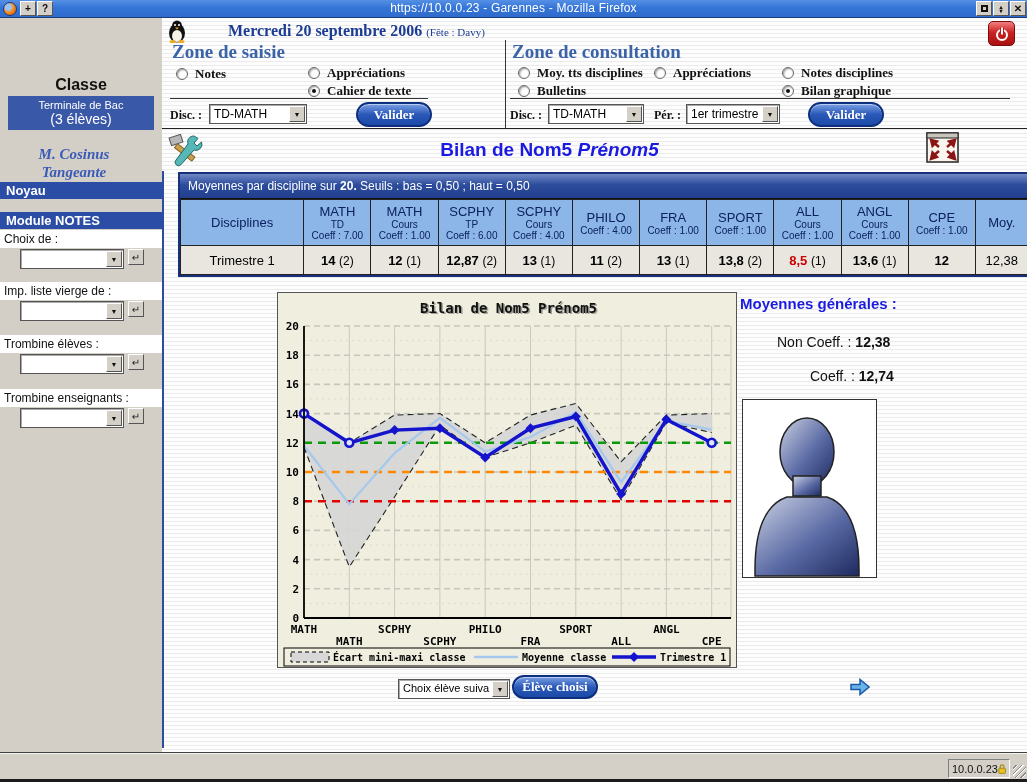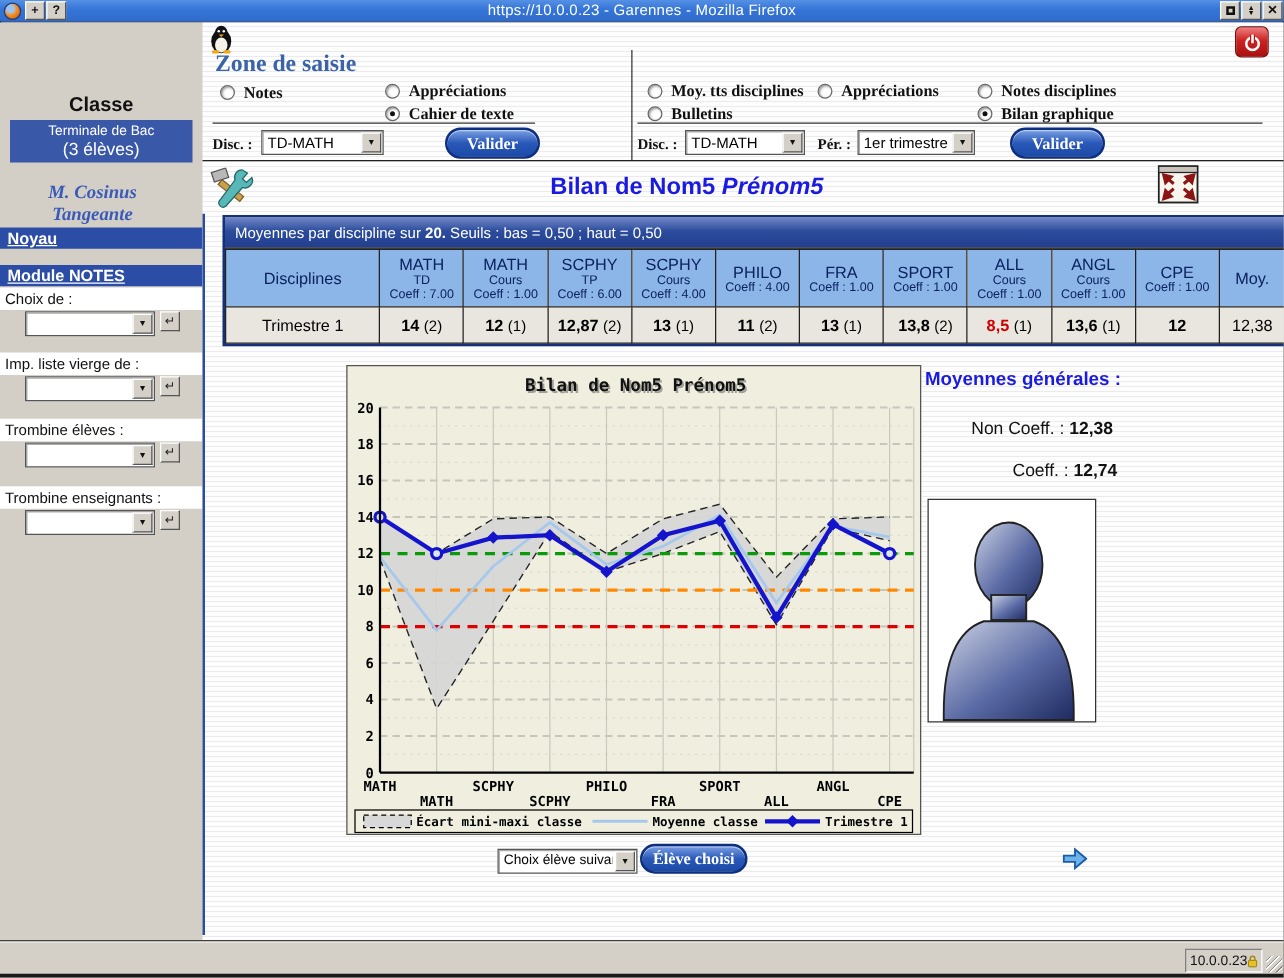--- a/index.html
+++ b/index.html
@@ -35,21 +35,21 @@
   #sidebar { position:absolute; left:0; top:0; width:162px; height:100%; background:#d3cfc7; }
   #logo { position:absolute; left:0; top:2px; width:162px; height:54px; text-align:center;
           font:italic 900 31px "Liberation Serif",serif; color:#2b3f9f; text-shadow:1px 1px 0 #aab8dd; }
   #logo svg { position:absolute; left:6px; top:0; }
   #sb-classe { position:absolute; top:58px; width:162px; text-align:center; font:bold 16px "Liberation Sans",sans-serif; color:#111; }
   #class-box { position:absolute; left:8px; top:78px; width:146px; height:34px; background:#3a58a8;
                color:#fff; text-align:center; padding-top:3px; }
   #class-box .l1 { font-size:11px; } #class-box .l2 { font-size:14px; }
   .teacher-line { position:absolute; width:148px; text-align:center; font:bold italic 15px "Liberation Serif",serif; color:#3a5ab8; }
   .navbar { position:absolute; left:0; width:162px; height:17px; background:#2b4da5; color:#fff;
-            font:bold 13px "Liberation Sans",sans-serif; padding:1px 0 0 6px;text-decoration:underline; }
+            font:bold 13px "Liberation Sans",sans-serif; padding:1px 0 0 6px; }
   .sb-label { position:absolute; left:0; width:162px; height:18px; background:#fff; font-size:12px;
               color:#111; padding:2px 0 0 4px; }
   .sb-ddrow { position:absolute; left:0; width:162px; height:24px; }
 
   
   .dd { position:absolute; background:#fff; border:1px solid #555;
         box-shadow: inset 1px 1px 0 #aaa; font-size:12px; color:#000; }
   .dd .dd-text { position:absolute; left:4px; top:2px; right:19px; white-space:nowrap; overflow:hidden; }
   .dd .dd-btn { position:absolute; right:1px; top:1px; bottom:1px; width:16px; background:#d4d0c8;
         border:1px solid; border-color:#fff #555 #555 #fff; display:flex; align-items:center; justify-content:center;
@@ -199,20 +199,24 @@
         <ellipse cx="10" cy="13" rx="8" ry="9.5" fill="#111"></ellipse>
         <ellipse cx="10" cy="6" rx="5" ry="5.5" fill="#111"></ellipse>
         <ellipse cx="10" cy="16" rx="5" ry="6" fill="#f5f2e8"></ellipse>
         <circle cx="8" cy="5" r="1" fill="#fff"></circle>
           <circle cx="12" cy="5" r="1" fill="#fff"></circle>
         <polygon points="8,7.5 12,7.5 10,9.5" fill="#f0a818"></polygon>
         <ellipse cx="5.5" cy="21.5" rx="3" ry="1.5" fill="#f0a818"></ellipse>
         <ellipse cx="14.5" cy="21.5" rx="3" ry="1.5" fill="#f0a818"></ellipse>
       </svg>
 
+      <div id="date-line">
+        <span class="d">Mercredi 20 septembre 2006</span>
+        <span class="f">(Fête : Davy)</span>
+      </div>
 
       <div class="zone-title" style="left:10px;top:23px">Zone de saisie</div>
       <div class="radio-item" style="left:14px;top:48px">
         <span class="radio"></span>
         <span class="rlab">Notes</span>
       </div>
       <div class="radio-item" style="left:146px;top:47px">
         <span class="radio"></span>
         <span class="rlab">Appréciations</span>
       </div>
@@ -223,20 +227,21 @@
       <div class="hrule" style="left:8px;top:80px;width:258px"></div>
       <div class="small-label" style="left:8px;top:90px">Disc. :</div>
       <span class="dd" style="left:47px;top:86px;width:98px;height:20px">
         <span class="dd-text">TD-MATH</span>
           <span class="dd-btn">▼</span>
       </span>
       <div class="pill" style="left:194px;top:84px;width:76px;height:25px">Valider</div>
 
       <div class="vrule" style="left:343px;top:22px;height:88px"></div>
 
+      <div class="zone-title" style="left:350px;top:23px">Zone de consultation</div>
       <div class="radio-item" style="left:356px;top:47px">
         <span class="radio"></span>
         <span class="rlab">Moy. tts disciplines</span>
       </div>
       <div class="radio-item" style="left:492px;top:47px">
         <span class="radio"></span>
         <span class="rlab">Appréciations</span>
       </div>
       <div class="radio-item" style="left:620px;top:47px">
         <span class="radio"></span>

